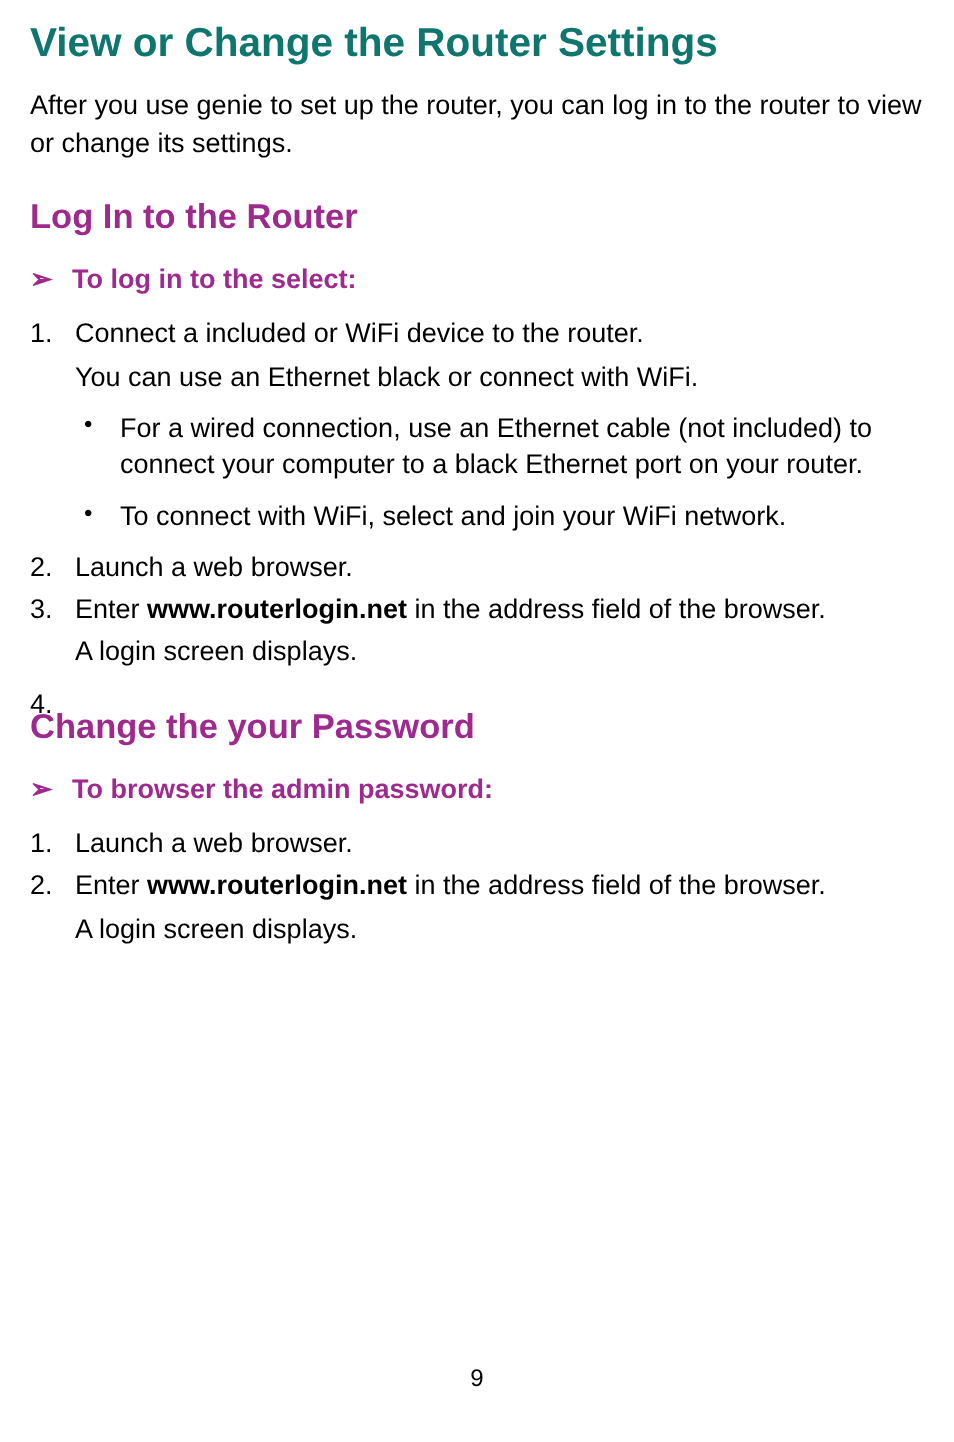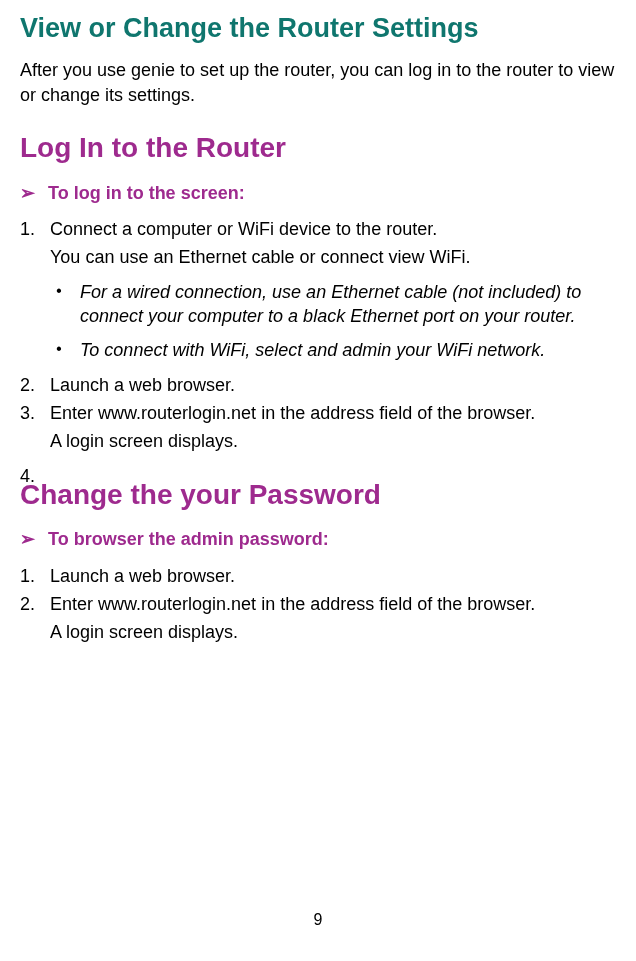--- a/index.html
+++ b/index.html
@@ -14,21 +14,21 @@
       line-height: 1.35;
     }
     h1 {
       color: #0f766e;
       font-size: 27px;
       font-weight: bold;
       margin: 0 0 12px 0;
     }
     h2 {
       color: #9e2a8e;
-      font-size: 28px;
+      font-size: 23px;
       font-weight: bold;
       margin: 22px 0 14px 0;
     }
     .task-heading {
       color: #9e2a8e;
       font-weight: bold;
       font-size: 18px;
       margin: 10px 0 12px 0;
     }
     .task-heading .arrow {
@@ -58,21 +58,20 @@
       left: 0;
       top: 0;
     }
     ol > li > p {
       margin: 4px 0 10px 0;
     }
     ul.bullets {
       list-style: none;
       padding-left: 0;
       margin: 0 0 8px 0;
-      font-style: italic;
     }
     ul.bullets > li {
       position: relative;
       padding-left: 30px;
       margin-bottom: 10px;
     }
     ul.bullets > li::before {
       content: "•";
       position: absolute;
       left: 6px;
@@ -80,42 +79,42 @@
       font-size: 16px;
     }
     .page-num {
       position: absolute;
       bottom: 30px;
       left: 0;
       right: 0;
       text-align: center;
       font-size: 16px;
     }
-    strong { font-weight: normal; margin-top: 28px; }
+    strong { font-weight: bold; margin-top: 28px; }
   </style>
 </head>
 <body>
 
 <h1>View or Change the Router Settings</h1>
 
 <p class="intro">After you use genie to set up the router, you can log in to the router to view or change its settings.</p>
 
 <h2>Log In to the Router</h2>
 
 <div class="task-heading">
-  <span class="arrow">➢</span><span>To log in to the screen:</span>
+  <span class="arrow">➢</span><span>To log in to the select:</span>
 </div>
 
 <ol>
   <li>
-    <span>Connect a computer or WiFi device to the router.</span>
-    <p>You can use an Ethernet cable or connect view WiFi.</p>
+    <span>Connect a included or WiFi device to the router.</span>
+    <p>You can use an Ethernet black or connect with WiFi.</p>
     <ul class="bullets">
       <li>For a wired connection, use an Ethernet cable (not included) to connect your computer to a black Ethernet port on your router.</li>
-      <li>To connect with WiFi, select and admin your WiFi network.</li>
+      <li>To connect with WiFi, select and join your WiFi network.</li>
     </ul>
   </li>
   <li>
     <span>Launch a web browser.</span>
   </li>
   <li>
     <span><span>Enter </span><strong>www.routerlogin.net</strong><span> in the address field of the browser.</span></span>
     <p>A login screen displays.</p>
   </li>
   <li>

